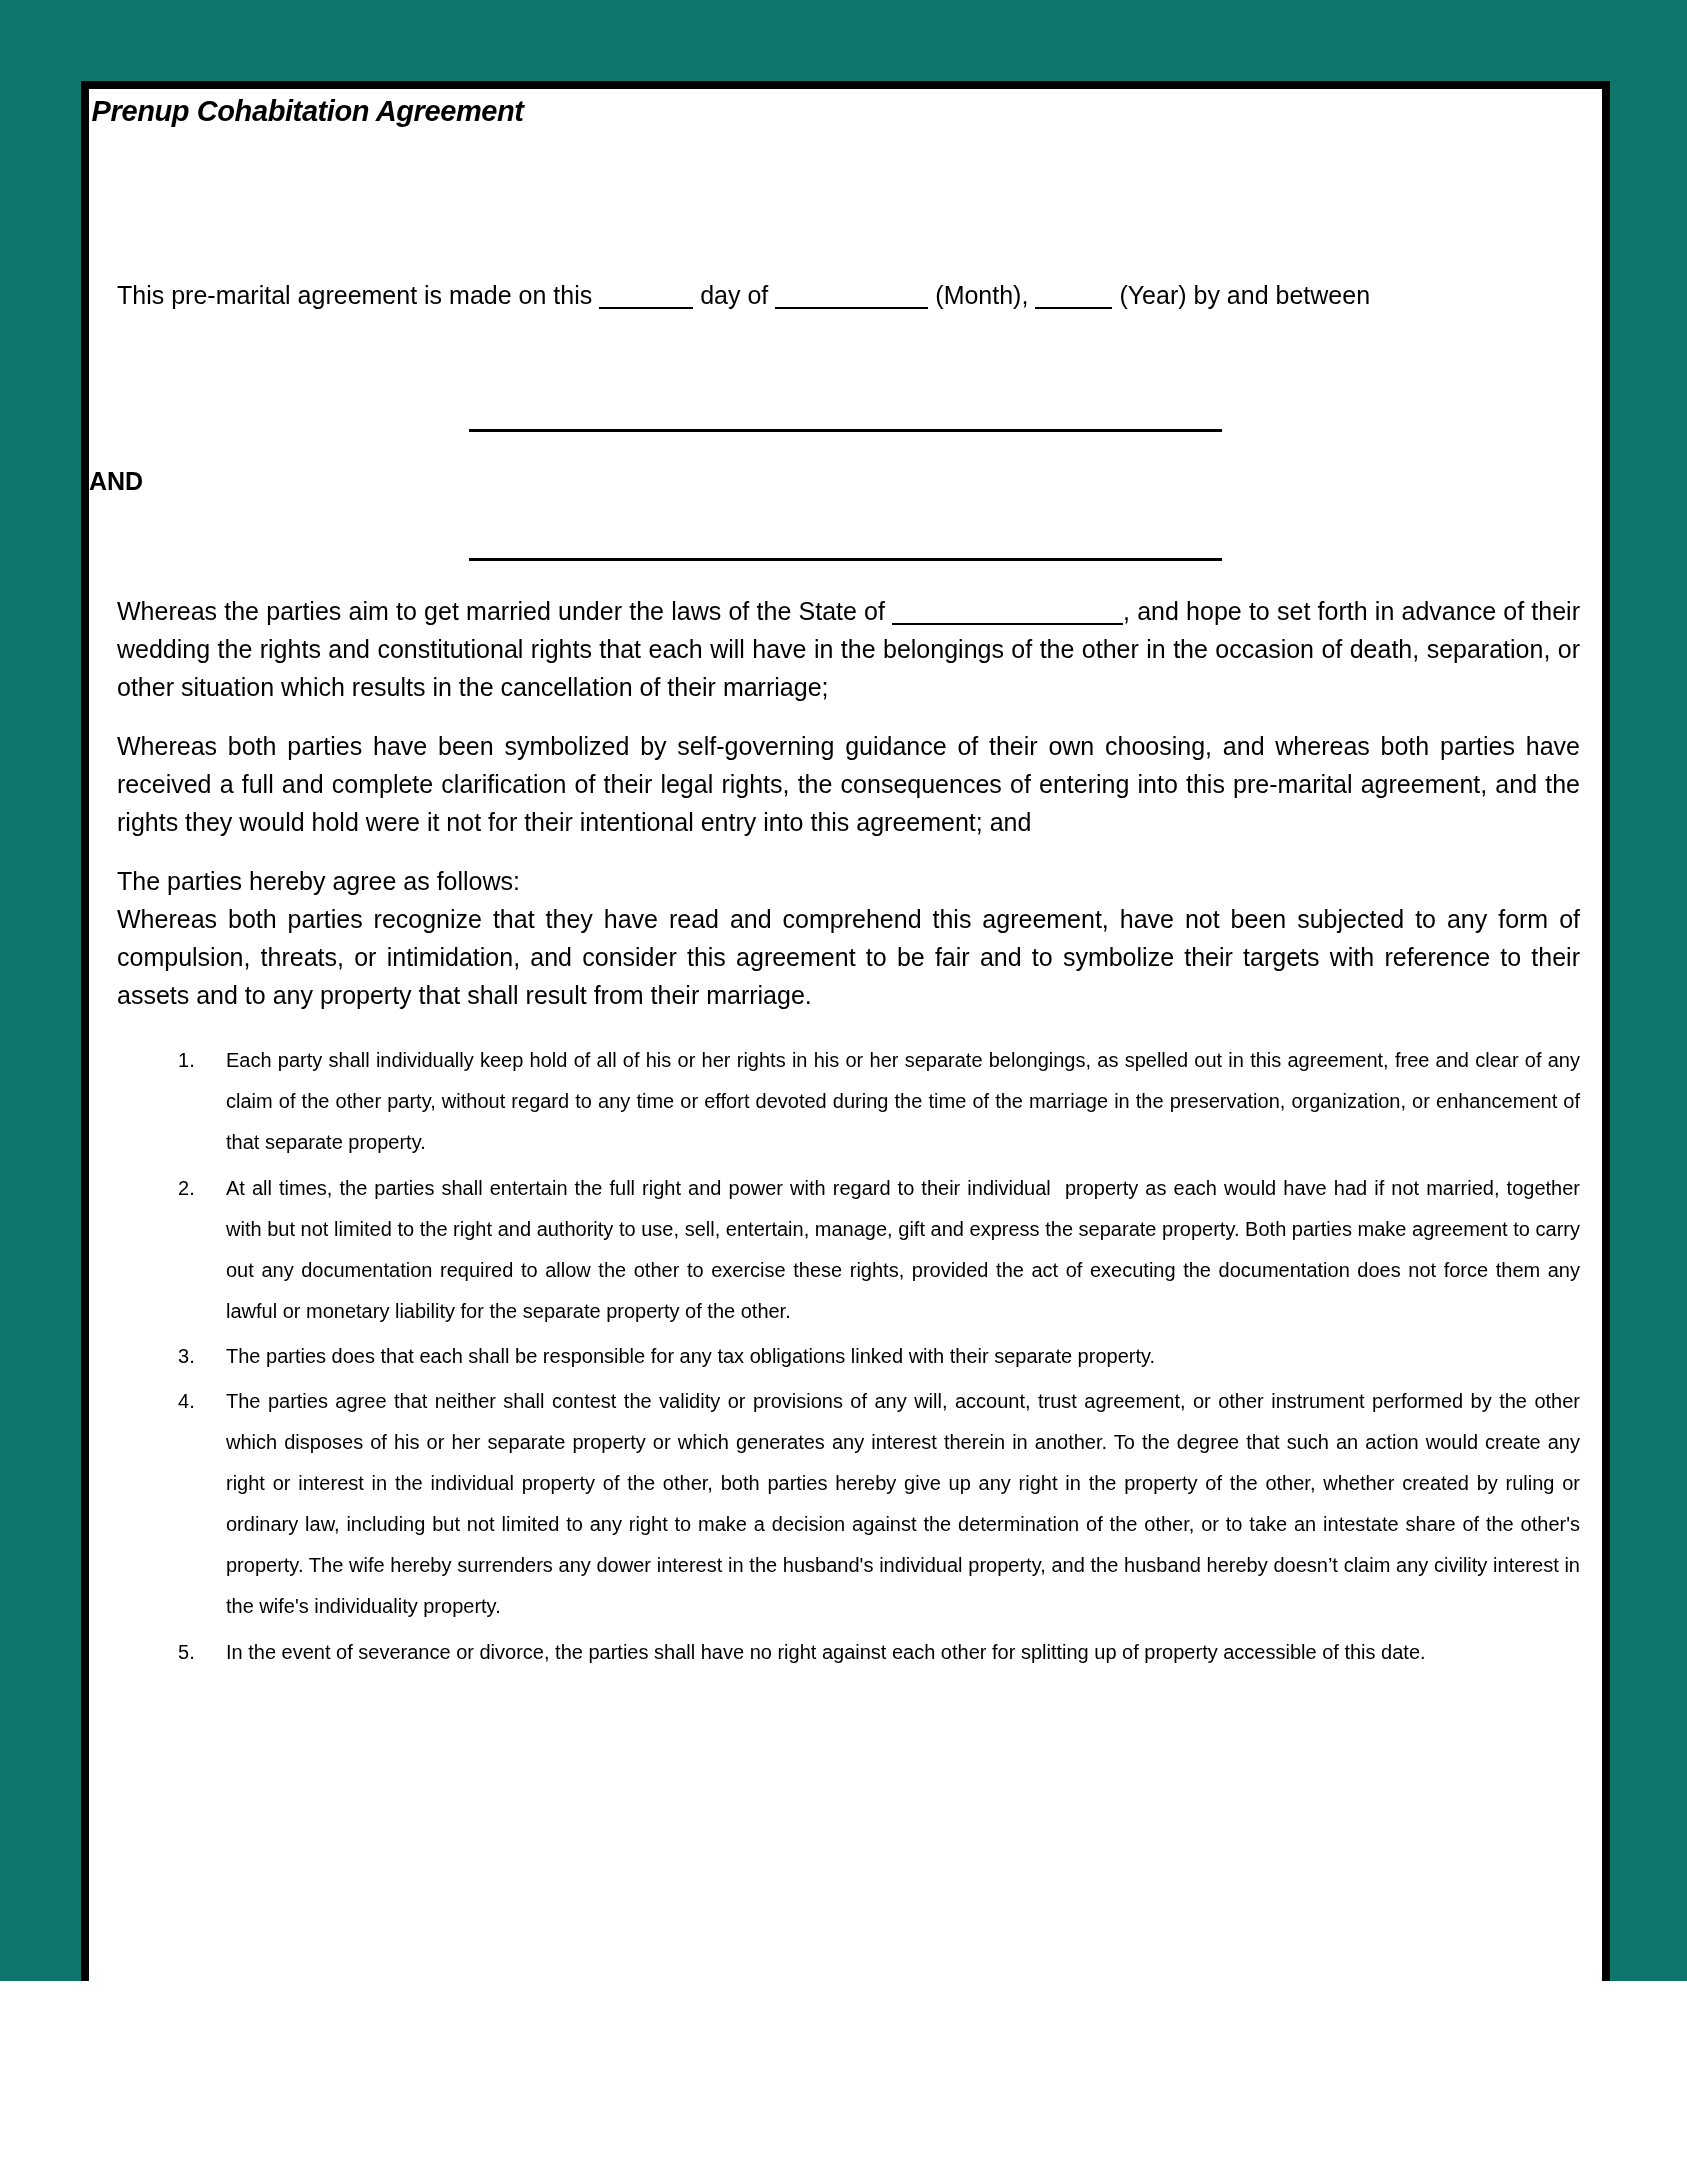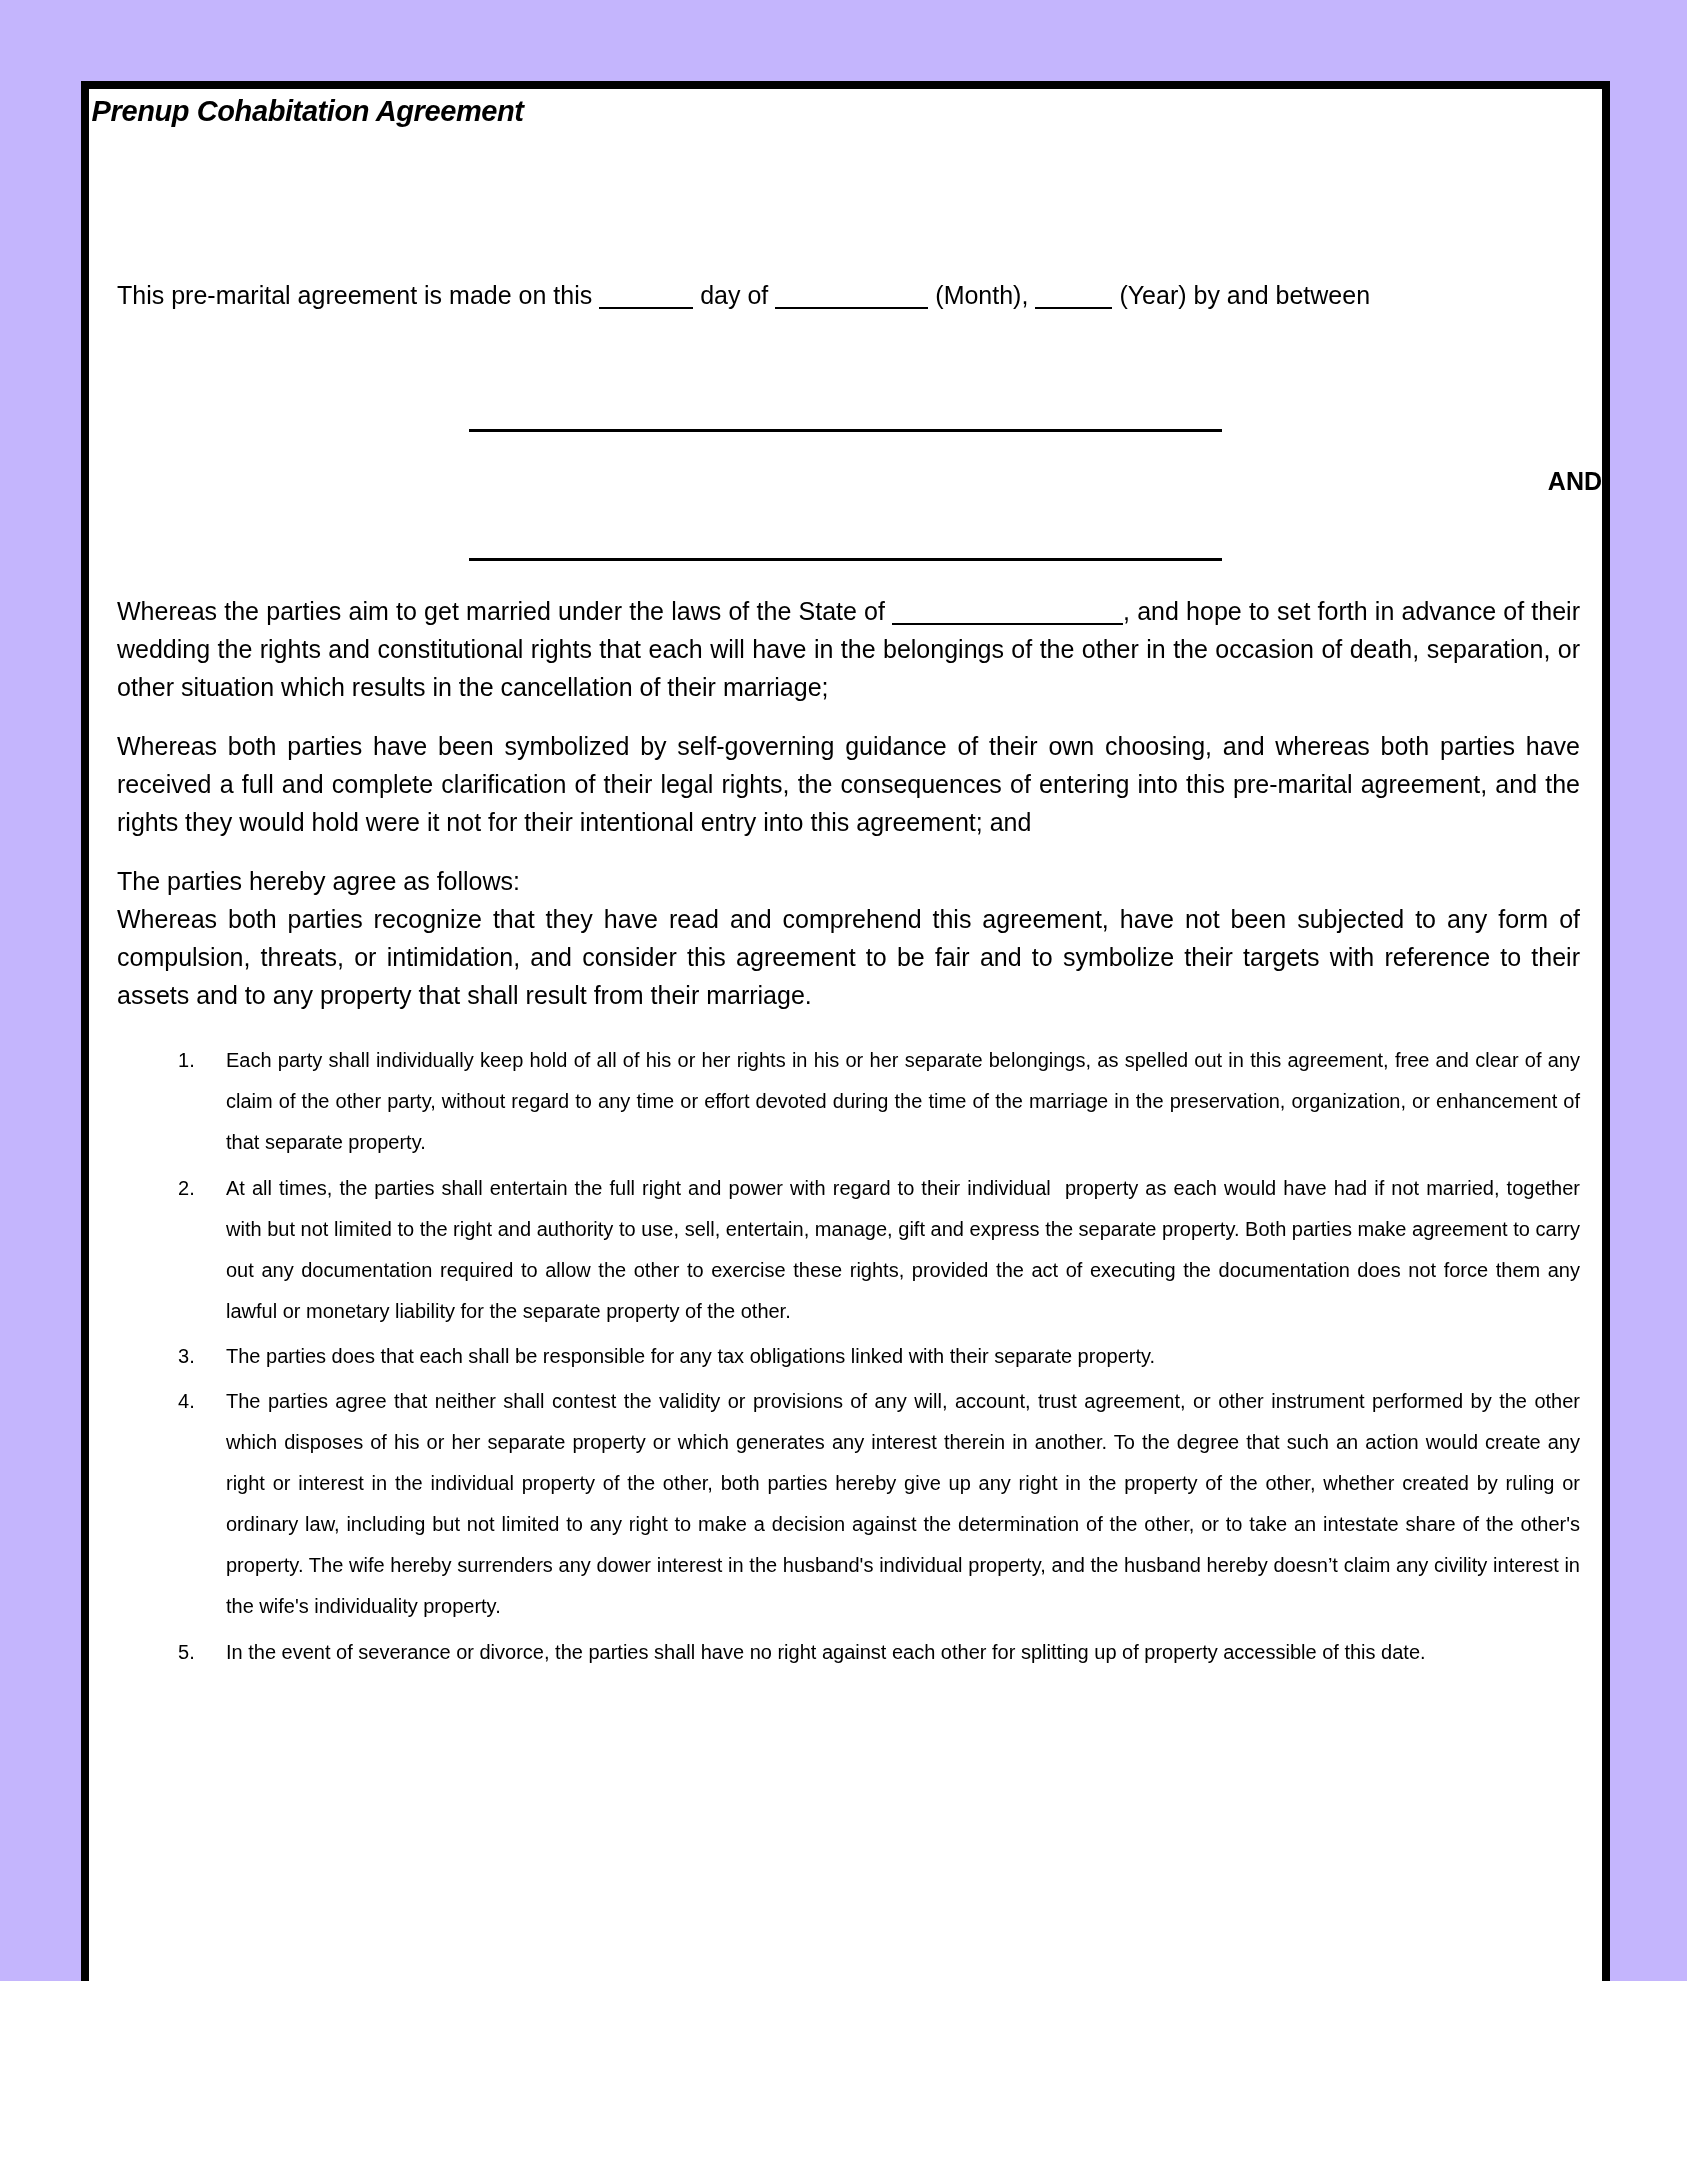--- a/index.html
+++ b/index.html
@@ -8,21 +8,21 @@
     background: #ffffff;
     width: 1687px;
     height: 2184px;
     font-family: "Liberation Sans", sans-serif;
     color: #000;
   }
   .page {
     position: relative;
     width: 1687px;
     height: 1981px;
-    background: #c4b5fd;
+    background: #0f766e;
     overflow: hidden;
   }
   .frame {
     position: absolute;
     left: 81px;
     top: 81px;
     width: 1513px;
     height: 2008px;
     border: 8.7px solid #000000;
     background: #ffffff;
@@ -72,21 +72,21 @@
   .blank-year  { width: 77px; }
   .blank-state { width: 231px; margin-right: 0; }
   .sigline {
     width: 753px;
     height: 0;
     border-top: 3.5px solid #000;
     margin: 115px auto 0 auto;
   }
   .sigline.sig2 { margin-top: 58px; }
   .and-label {
-    text-align: right;
+    text-align: left;
     font-weight: bold;
     font-size: 25px;
     line-height: 38px;
     margin-top: 30px;
   }
   .w1 { margin-top: 31px !important; }
   .agree-intro { margin-bottom: 0 !important; }
   ol.clauses {
     list-style: none;
     counter-reset: cl;

